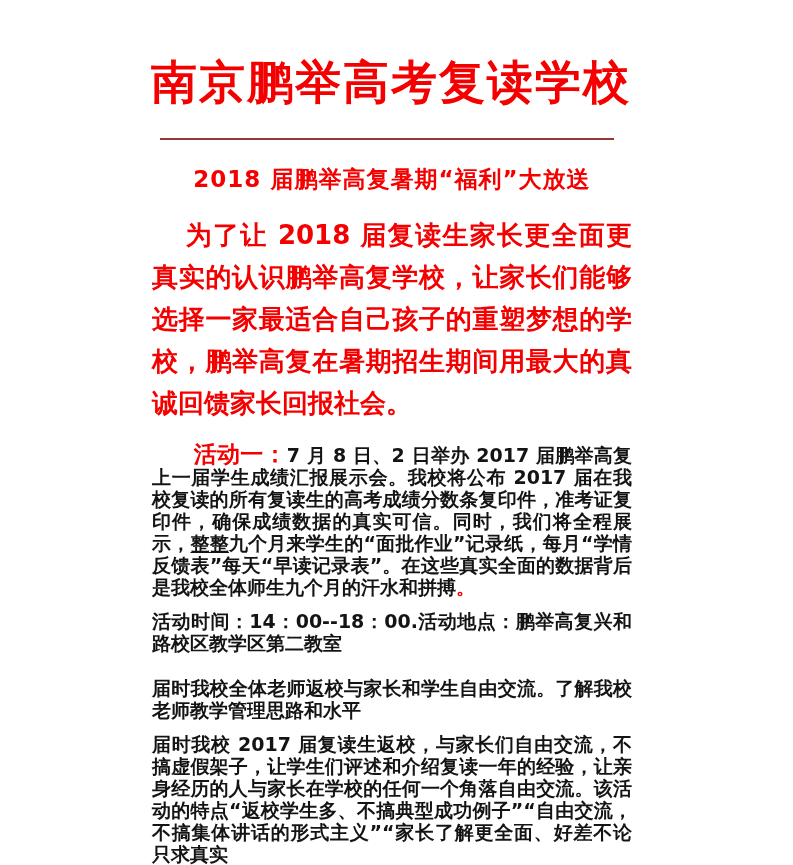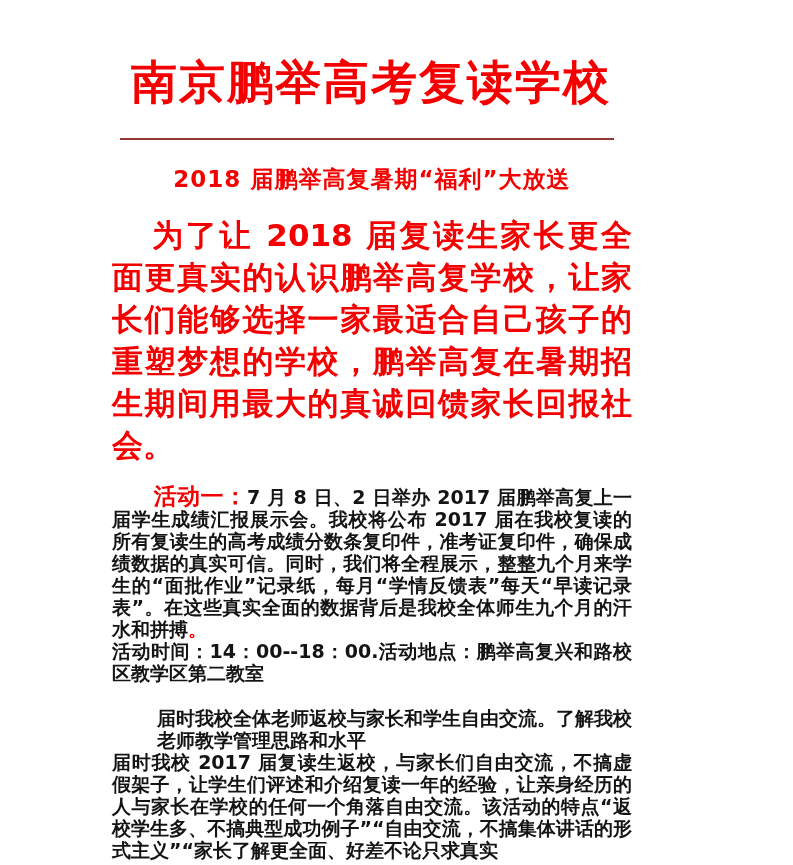--- a/index.html
+++ b/index.html
@@ -5,20 +5,21 @@
   html, body { margin: 0; padding: 0; background: #ffffff; }
   .page {
     width: 742px;
     height: 865px;
     box-sizing: border-box;
     padding-top: 26px;
     background: #ffffff;
     font-family: "DejaVu Sans", sans-serif;
     font-weight: bold;
     overflow: hidden;
+    padding-left: 40px;
     --accent-red: #f40000;
     --divider-red: #953735;
     --footer-red: #e53333;
     --body-black: #141414;
   }
   .title {
     text-align: center;
     color: var(--accent-red);
     font-size: 46px;
     letter-spacing: 2px;
@@ -33,36 +34,36 @@
   .subtitle {
     text-align: center;
     color: var(--accent-red);
     font-size: 23px;
     margin-top: 24px;
     letter-spacing: 1px;
   }
   .content { margin: 0 110px 0 112px; }
   .intro {
     color: var(--accent-red);
-    font-size: 31px;
+    font-size: 26px;
     line-height: 42px;
     text-indent: 1.3em;
     text-align: justify;
     margin: 10px 0 0 0;
   }
   .para {
     margin: 0;
     font-size: 19px;
     line-height: 22px;
     color: var(--body-black);
     text-align: justify;
   }
   .para.indent { text-indent: 2.2em; margin-top: 19px; }
-  .para.flush  { margin-top: 0; }
-  .para.spaced { margin-top: 23px; margin-left: 45px; }
+  .para.flush  { margin-top: 12px; }
+  .para.spaced { margin-top: 23px; }
   .seg-label { color: var(--accent-red); font-size: 23px; }
   .seg-body { }
   .seg-body-underline { text-decoration: underline; text-underline-offset: 2px; margin-top: 16px; }
   .seg-red { color: var(--accent-red); }
 </style>
 </head>
 <body>
 
 <div class="page" style="--accent-red: #f40000; --divider-red: #953735; --footer-red: #e53333; --body-black: #141414;">
 

